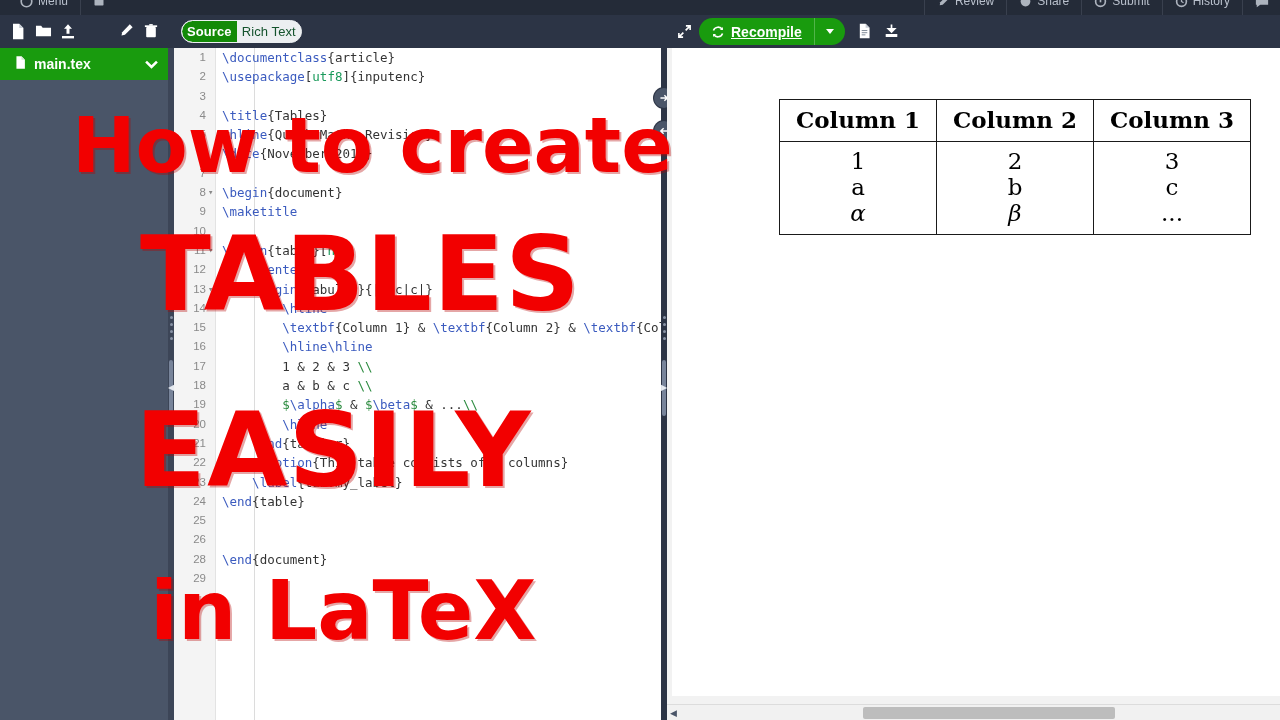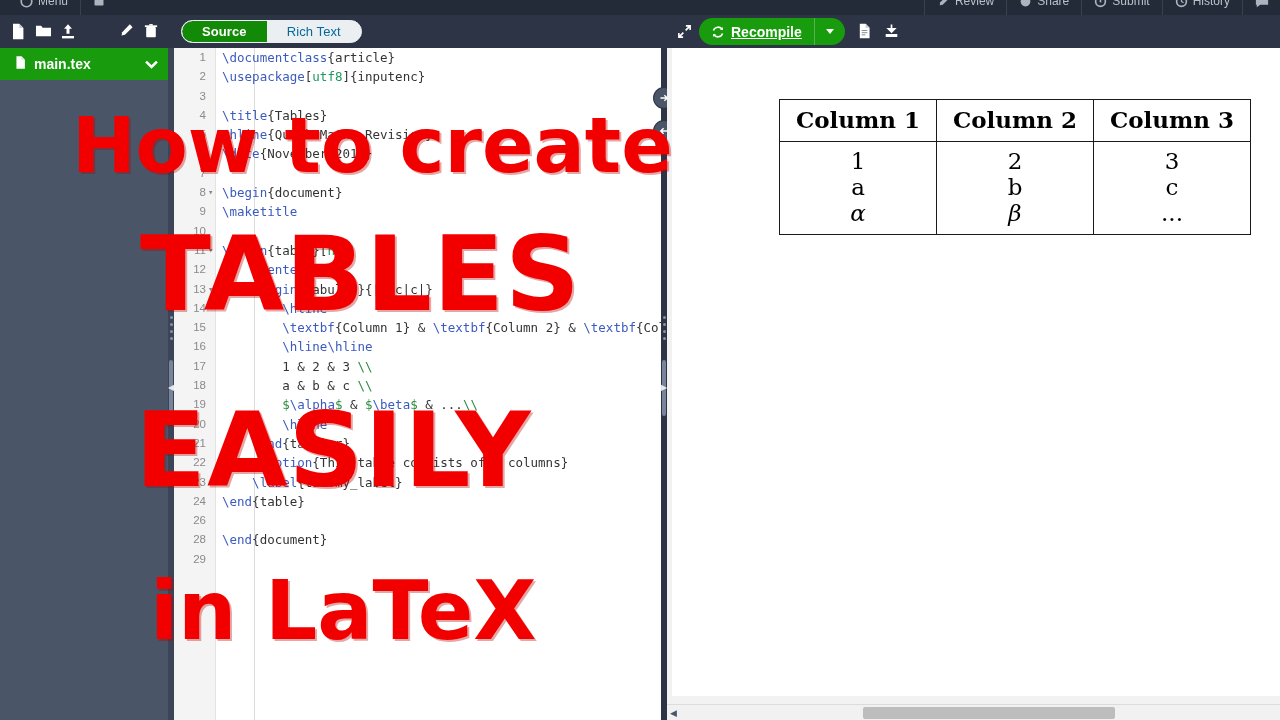--- a/index.html
+++ b/index.html
@@ -41,25 +41,25 @@
   .tb-mid {
     position: absolute; left: 170px; top: 0; width: 497px; height: 33px;
     background: #2c3445; display: flex; align-items: center; padding-left: 11px;
   }
   .seg {
     display: inline-flex; height: 23px; border-radius: 12px;
     background: #eceff1; overflow: hidden; border: 1px solid #eceff1;
   }
   .seg > div {
     display: flex; align-items: center; justify-content: center;
-    font-size: 13px; font-weight: bold; padding: 0 20px; cursor: pointer;
+    font-size: 13px; font-weight: bold; padding: 0 5px; cursor: pointer;
     letter-spacing: .1px;
   }
   .seg .on { background: #138a07; color: #fff; border-radius: 12px 0 0 12px; }
-  .seg .off { color: #0369a1; font-weight: normal; }
+  .seg .off { color: #14532d; font-weight: normal; }
 
   .tb-right {
     position: absolute; left: 667px; top: 0; width: 613px; height: 33px;
     background: #2c3445; display: flex; align-items: center; gap: 0; padding-left: 6px;
   }
   .expand-ico { width: 22px; height: 22px; display: flex; align-items: center; justify-content: center; cursor: pointer; }
   .recompile {
     display: flex; align-items: center; height: 27px; margin-left: 4px;
     background: #199b0e; border-radius: 14px; color: #fff; cursor: pointer; text-decoration: underline;
   }
@@ -378,20 +378,21 @@
         <div class="ln"><span class="num">15</span><span class="txt">        <span class="cmd">\textbf</span>{Column 1} &amp; <span class="cmd">\textbf</span>{Column 2} &amp; <span class="cmd">\textbf</span>{Column 3} </span></div>
         <div class="ln"><span class="num">16</span><span class="txt">        <span class="cmd">\hline</span><span class="cmd">\hline</span></span></div>
         <div class="ln"><span class="num">17</span><span class="txt">        1 &amp; 2 &amp; 3 <span class="str">\\</span></span></div>
         <div class="ln"><span class="num">18</span><span class="txt">        a &amp; b &amp; c <span class="str">\\</span></span></div>
         <div class="ln"><span class="num">19</span><span class="txt">        <span class="str">$<span class="cmd">\alpha</span>$</span> &amp; <span class="str">$<span class="cmd">\beta</span>$</span> &amp; ...<span class="str">\\</span></span></div>
         <div class="ln"><span class="num">20</span><span class="txt">        <span class="cmd">\hline</span></span></div>
         <div class="ln"><span class="num">21</span><span class="txt">    <span class="cmd">\end</span>{tabular}</span></div>
         <div class="ln"><span class="num">22</span><span class="txt">    <span class="cmd">\caption</span>{This table consists of 3 columns}</span></div>
         <div class="ln"><span class="num">23</span><span class="txt">    <span class="cmd">\label</span>{tab:my_label}</span></div>
         <div class="ln"><span class="num">24</span><span class="txt"><span class="cmd">\end</span>{table}</span></div>
+        <div class="ln"><span class="num">25</span><span class="txt"></span></div>
         <div class="ln"><span class="num">26</span><span class="txt"></span></div>
         <div class="ln"><span class="num">28</span><span class="txt"><span class="cmd">\end</span>{document}</span></div>
         <div class="ln"><span class="num">29</span><span class="txt"></span></div>
       </div>
   </div>
 
   <div class="split-left">
     <div class="dots" style="top:268px">
       <div></div>
         <div></div>

